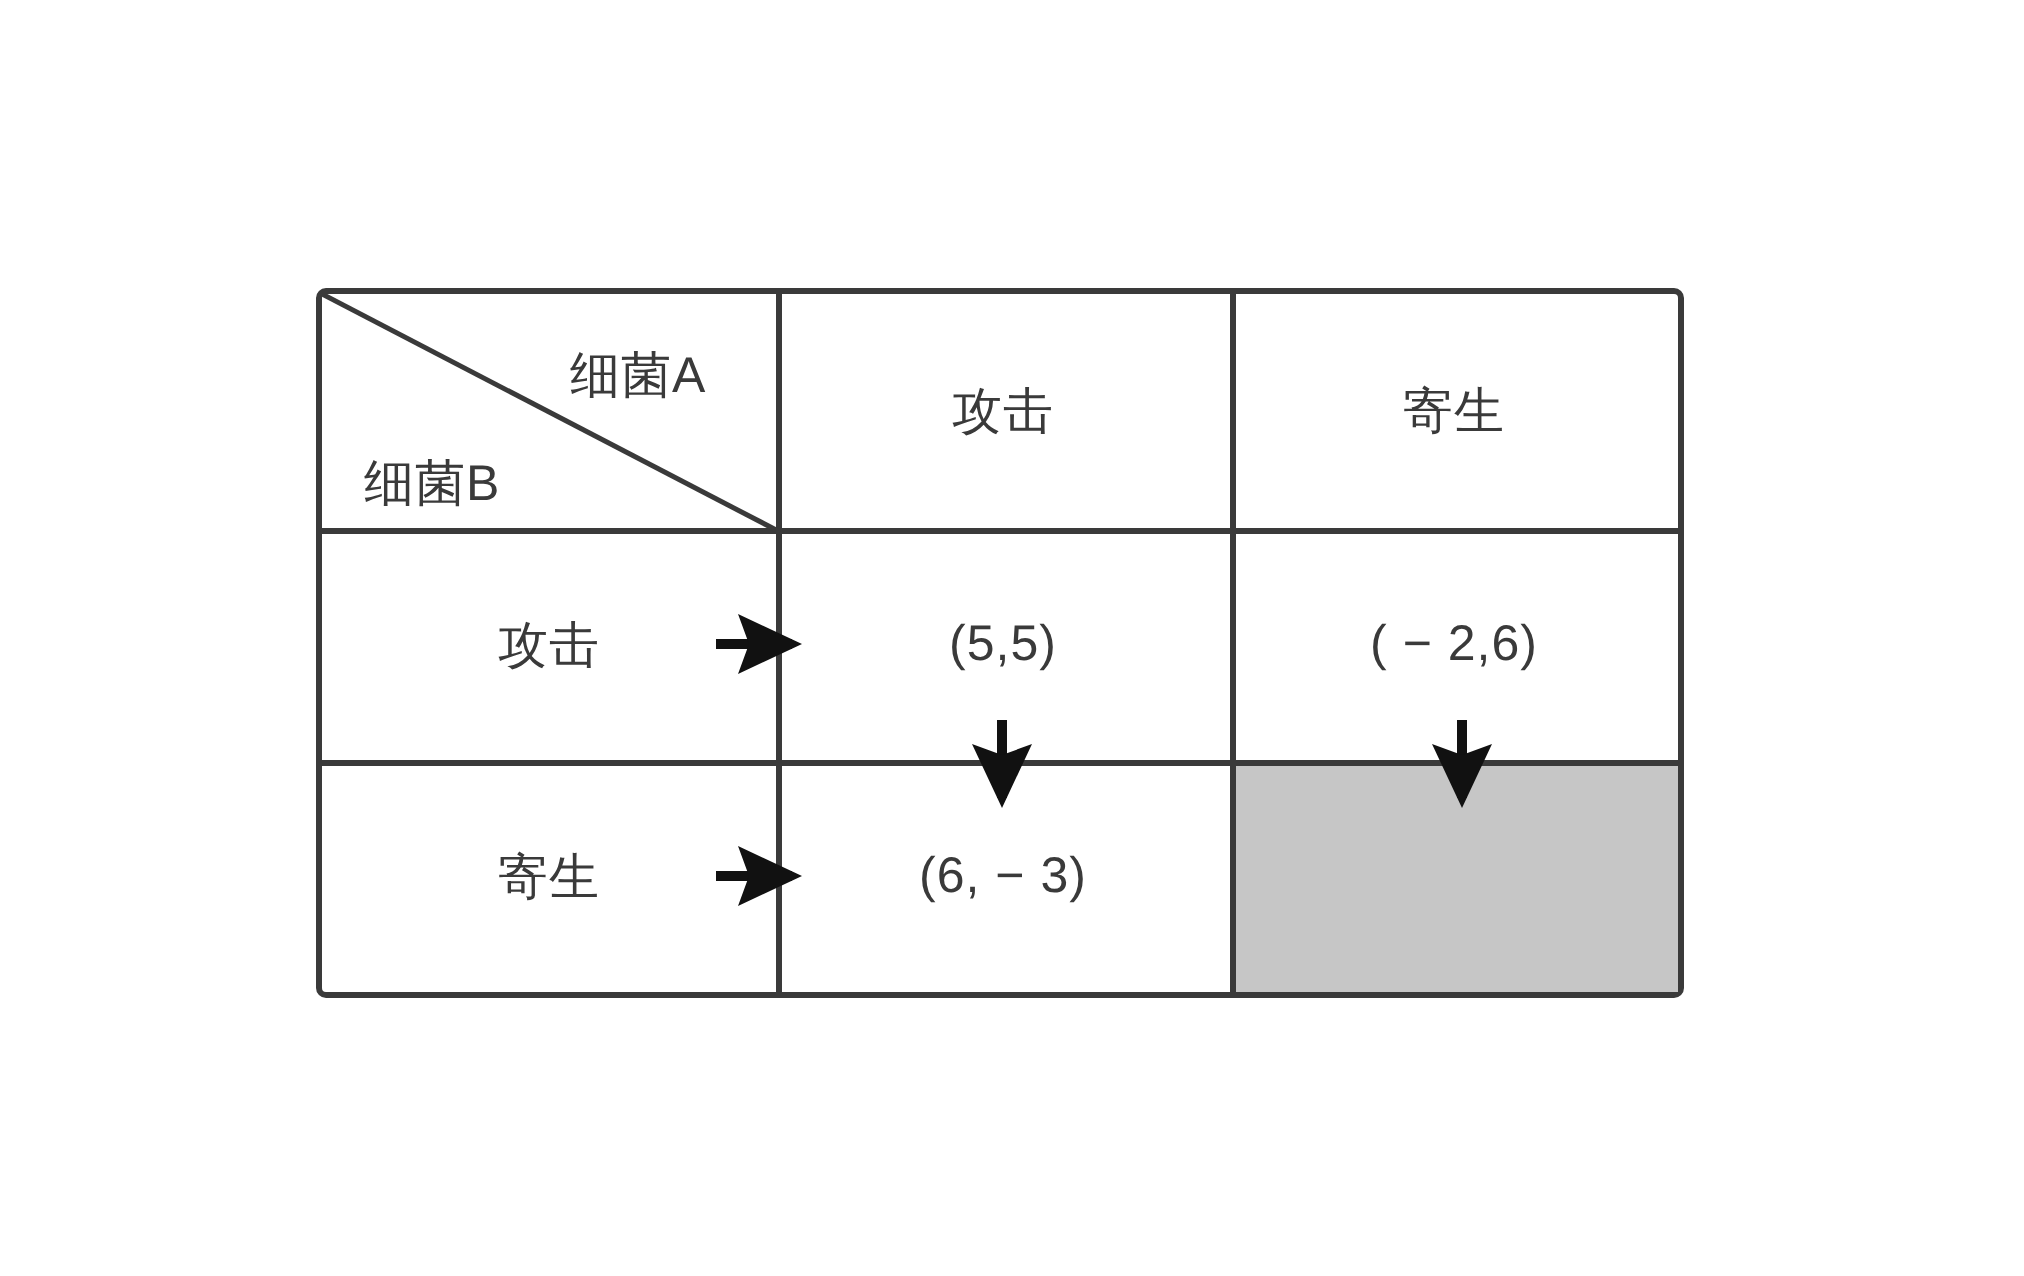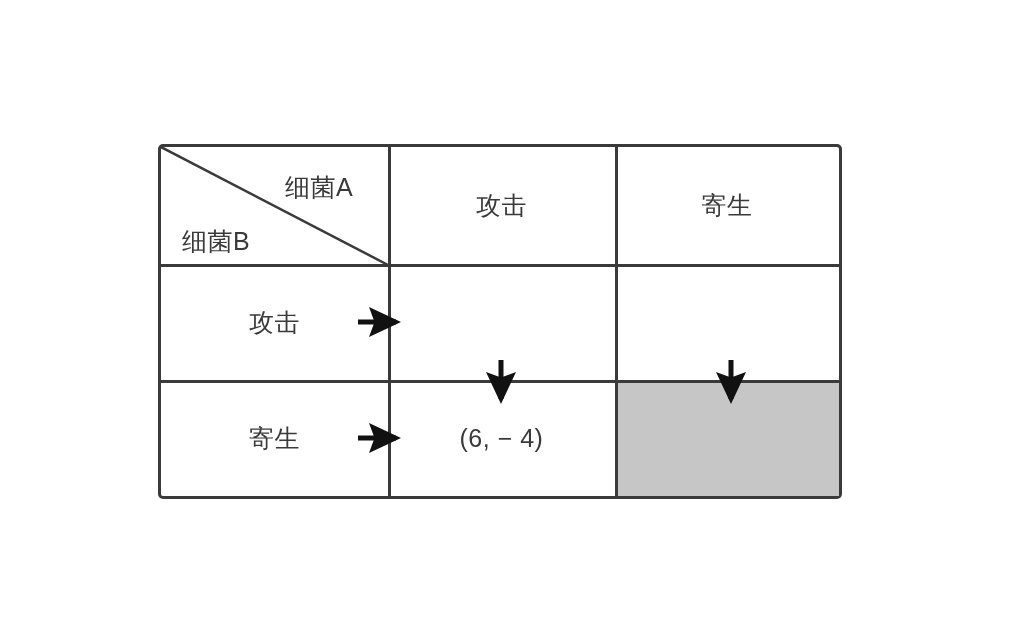--- a/index.html
+++ b/index.html
@@ -151,22 +151,28 @@
       <span class="matrix-cell-text">寄生</span>
     </div>
 
     <div class="cell col-head row-a">
       <span class="matrix-cell-text">攻击</span>
     </div>
     <div class="cell col-head row-b">
       <span class="matrix-cell-text">寄生</span>
     </div>
 
+    <div class="cell col-a row-a">
+      <span class="matrix-cell-text">(5,5)</span>
+    </div>
+    <div class="cell col-b row-a">
+      <span class="matrix-cell-text">( − 2,6)</span>
+    </div>
     <div class="cell col-a row-b">
-      <span class="matrix-cell-text">(6, − 4)</span>
+      <span class="matrix-cell-text">(6, − 3)</span>
     </div>
 
     <svg class="arrow-layer" viewBox="0 0 684 355">
       <defs>
         <marker id="ah" markerWidth="7" markerHeight="7" refX="5.4" refY="3" orient="auto" markerUnits="strokeWidth">
           <path d="M0,0 L6.4,3 L0,6 L1.1,3 Z" fill="#111111"></path>
         </marker>
       </defs>
 
       <g>

